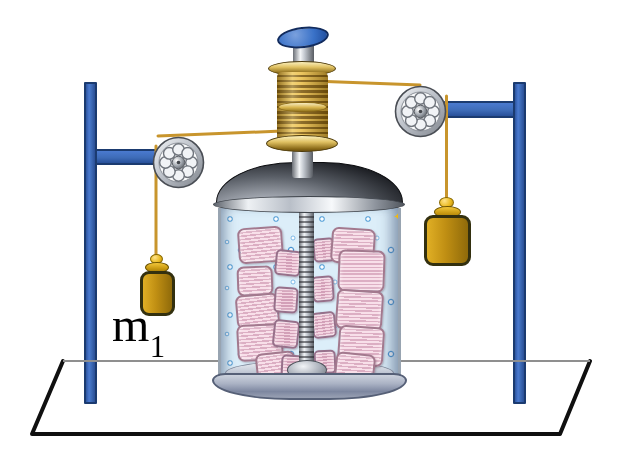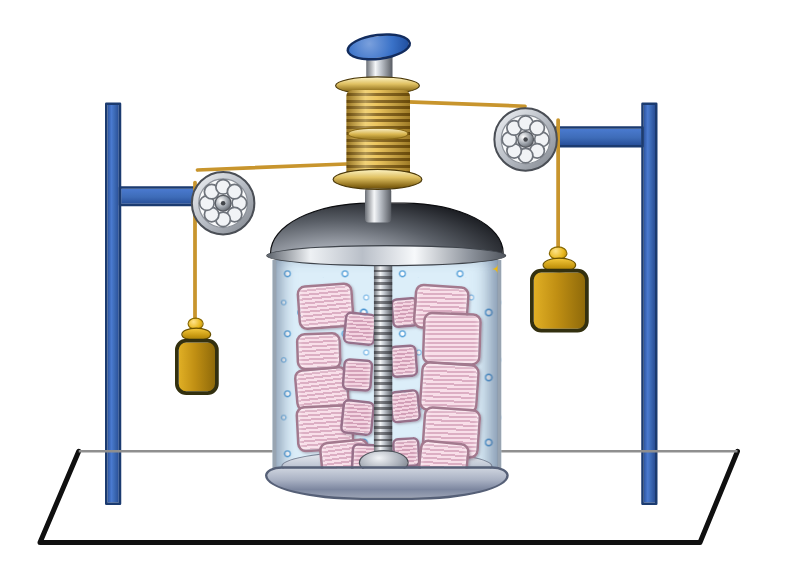--- a/index.html
+++ b/index.html
@@ -196,15 +196,16 @@
   <div class="abs flange" style="left:266px;top:135px;width:72px;height:17px;z-index:7;"></div>
 
   <div class="abs mass-ball" style="left:150px;top:254px;width:13px;height:10px;z-index:8;"></div>
   <div class="abs mass-cap" style="left:145px;top:262px;width:24px;height:11px;z-index:8;"></div>
   <div class="abs mass-body" style="left:140px;top:271px;width:35px;height:45px;z-index:8;"></div>
 
   <div class="abs mass-ball" style="left:439px;top:197px;width:15px;height:11px;z-index:8;"></div>
   <div class="abs mass-cap" style="left:434px;top:206px;width:27px;height:12px;z-index:8;"></div>
   <div class="abs mass-body" style="left:424px;top:215px;width:47px;height:51px;z-index:8;"></div>
 
+  <div class="mass-label" style="left:112px;top:301px;z-index:9;"><span>m</span><sub>1</sub></div>
 
 
 </div>
 
 </body></html>

